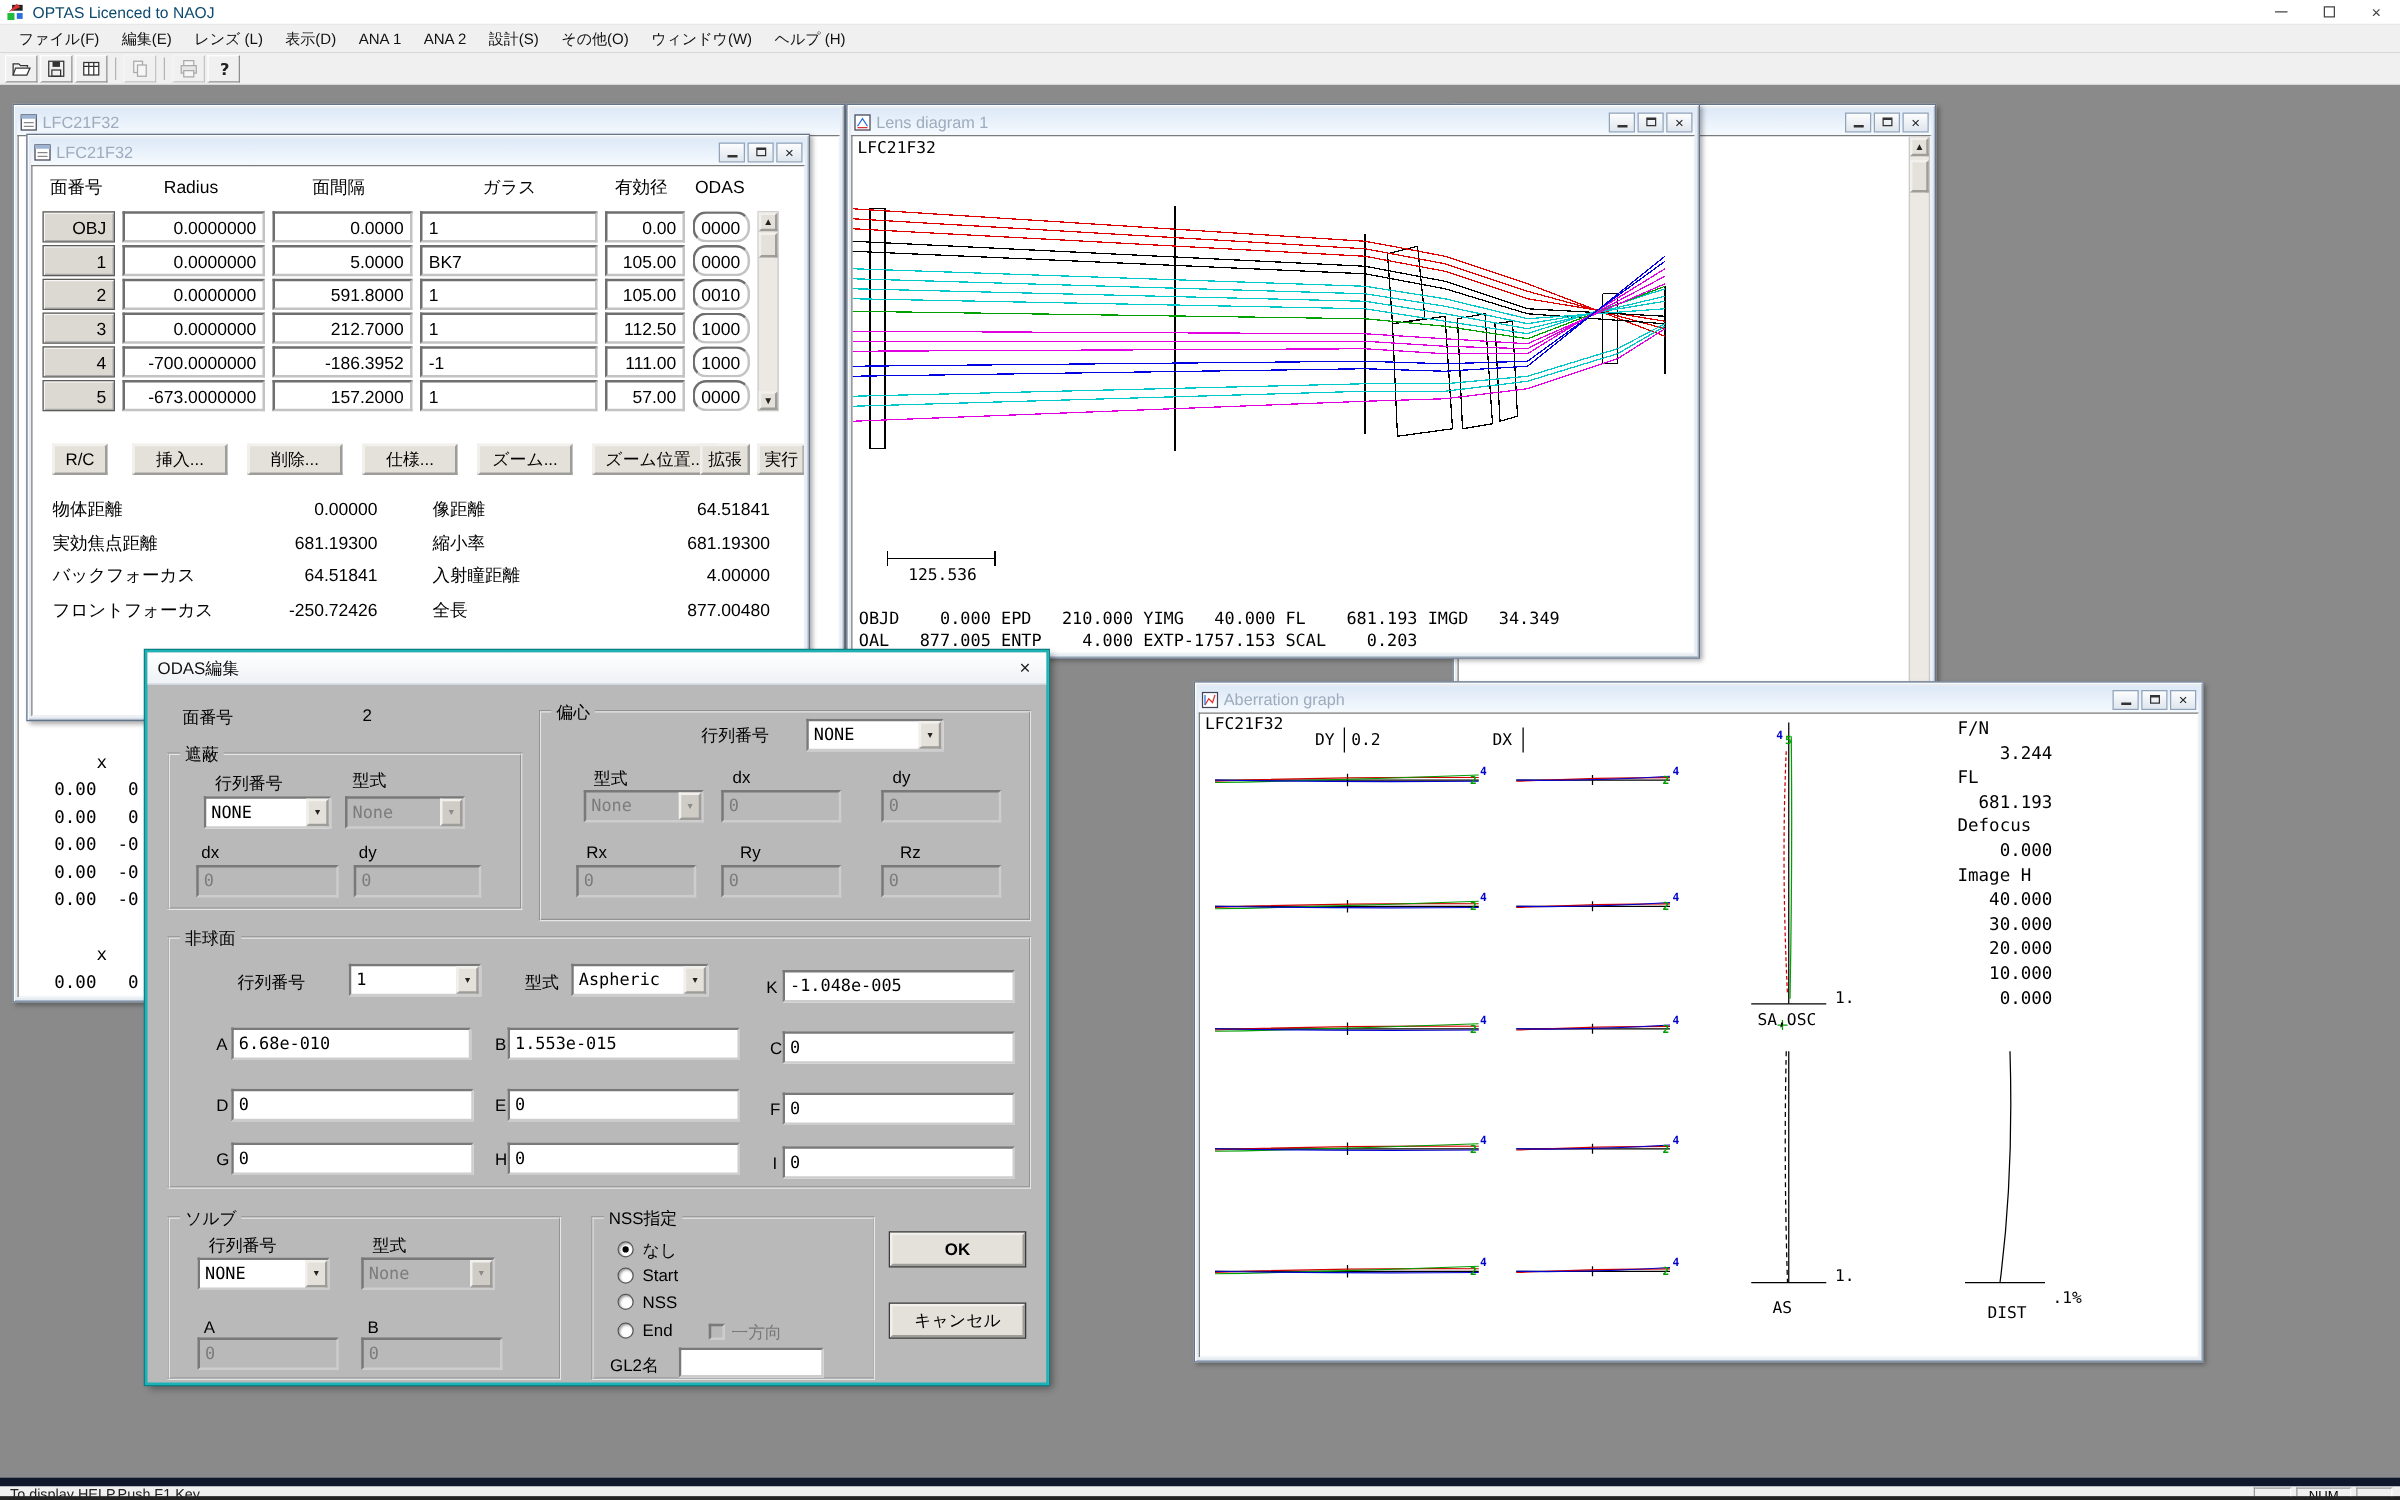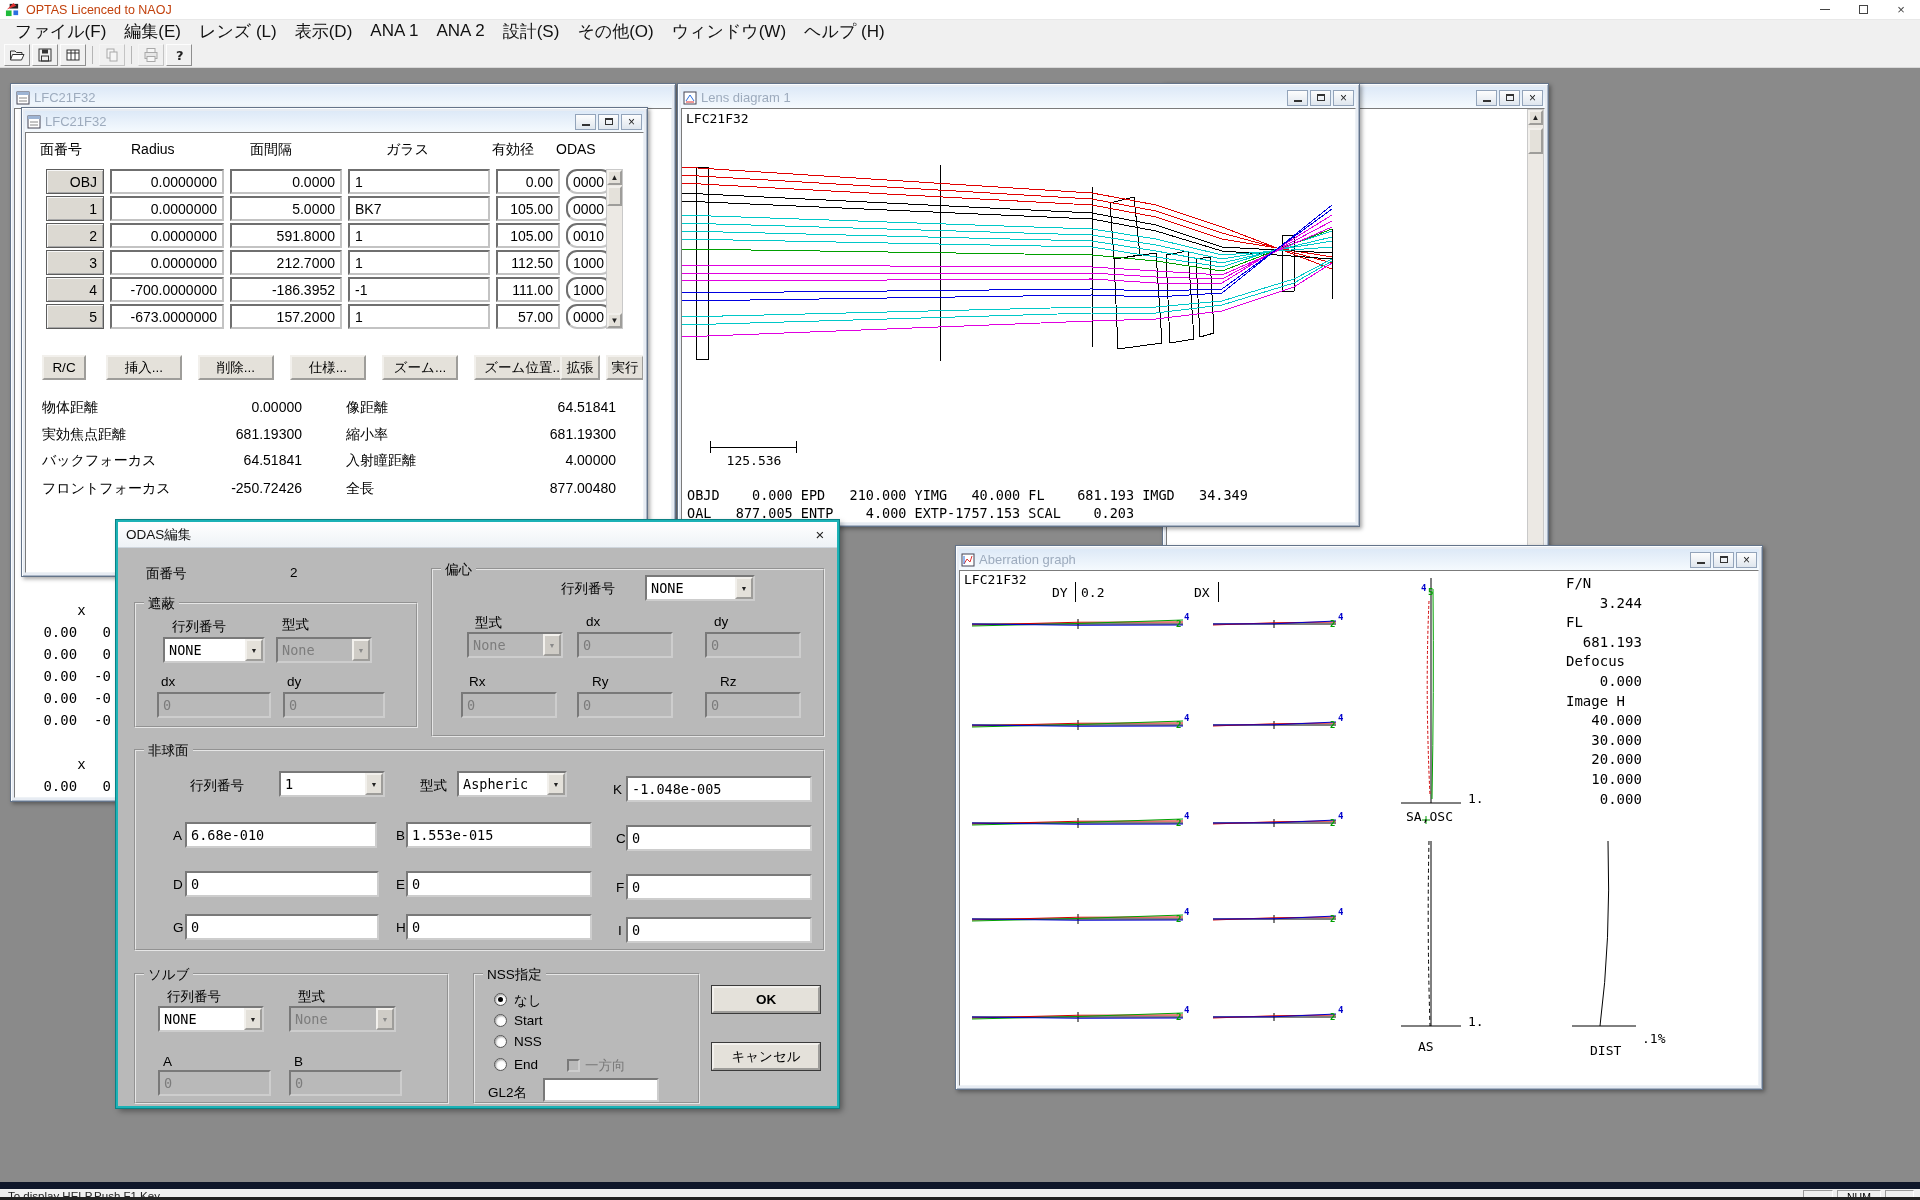--- a/index.html
+++ b/index.html
@@ -2,30 +2,30 @@
 <html><head>
 <meta charset="utf-8">
 <style>
   * { box-sizing: border-box; margin: 0; padding: 0; }
   html,body { width:1920px; height:1200px; }
   body { font-family:"Liberation Sans",sans-serif; font-size:13px; color:#000; }
   #screen { position:relative; width:1920px; height:1200px; background:#8a8a8a; overflow:hidden; }
 
   
   .app-titlebar { position:absolute; left:0; top:0; width:1920px; height:20px; background:#ffffff; display:flex; align-items:center; border-bottom:1px solid #e8e8e8; }
-  .app-titlebar .ttl { font-size:12.5px; color:#c2410c; margin-left:6px; }
+  .app-titlebar .ttl { font-size:12.5px; color:#0c4a6e; margin-left:6px; }
   .capbtns { margin-left:auto; display:flex; height:20px; }
   .capbtn { width:38px; height:20px; display:flex; align-items:center; justify-content:center; color:#444; }
   .capbtn .ming { width:10px; height:1px; background:#444; }
   .capbtn .maxg { width:9px; height:9px; border:1px solid #444; }
   .capbtn .clsg { font-size:13px; line-height:1; }
   .app-icon { width:15px; height:15px; margin-left:5px; }
 
   .menubar { position:absolute; left:0; top:20px; width:1920px; height:22px; background:#f0f0f0; display:flex; align-items:center; padding-left:6px; }
-  .menu-item { padding:2px 9px; font-size:17px; color:#111; }
+  .menu-item { padding:2px 9px; font-size:12px; color:#111; }
 
   .toolbar { position:absolute; left:0; top:42px; width:1920px; height:26px; background:#f0f0f0; border-bottom:1px solid #d9d9d9; display:flex; align-items:center; padding-left:4px; gap:2px; }
   .tb-btn { width:26px; height:22px; background:#f0f0f0; border:1px solid; border-color:#fdfdfd #8f8f8f #8f8f8f #fdfdfd; display:flex; align-items:center; justify-content:center; }
   .tb-sep { width:1px; height:18px; background:#b5b5b5; margin:0 4px; }
   .tb-dis { opacity:.45; }
 
   
   #mdi { position:absolute; left:0; top:68px; width:1920px; height:1114px; background:#8a8a8a; overflow:hidden; }
 
   .mdiwin { position:absolute; background:#e7ecf3; border:1px solid #64748a; box-shadow: inset 1px 1px 0 #fbfdff, inset -1px -1px 0 #aab6c6, 2px 2px 4px rgba(0,0,0,.35); padding:3px; }
@@ -36,21 +36,21 @@
   .tbtn .ming { width:8px; height:2px; background:#333; margin-top:6px; }
   .tbtn .maxg { width:8px; height:7px; border:1px solid #333; border-top-width:2px; }
   .tbtn .clsg { font-size:12px; color:#222; line-height:1; }
   .wincontent { position:absolute; left:3px; right:3px; top:24px; bottom:3px; background:#fff; border:1px solid; border-color:#7b7b7b #eef2f6 #eef2f6 #7b7b7b; overflow:hidden; }
   .docicon { width:14px; height:14px; flex:0 0 auto; }
 
   .mono { font-family:"DejaVu Sans Mono",monospace; }
 
   
   .hdr { position:absolute; font-size:14px; color:#000; }
-  .trow { position:absolute; left:12px; width:619px; height:25px; }
+  .trow { position:absolute; left:0; width:619px; height:25px; }
   .cell { position:absolute; top:0; height:25px; font-size:14px; display:flex; align-items:center; overflow:hidden; }
   .rowlabel { background:#dcd9d2; border:1px solid #5c5c5c; box-shadow: inset 1px 1px 0 #f7f7f7, inset -1px -1px 0 #a9a9a9; justify-content:flex-end; padding-right:6px; }
   .tfld { background:#fff; border:2px inset #c3c3c3; padding:0 5px; }
   .t-right { justify-content:flex-end; }
   .c-no { left:8px;  width:58px; }
   .c-r  { left:72px; width:114px; }
   .c-g  { left:192px;width:112px; }
   .c-gl { left:310px;width:142px; }
   .c-d  { left:458px;width:64px; }
   .c-o  { left:528px;width:46px;border-radius:11px; }

